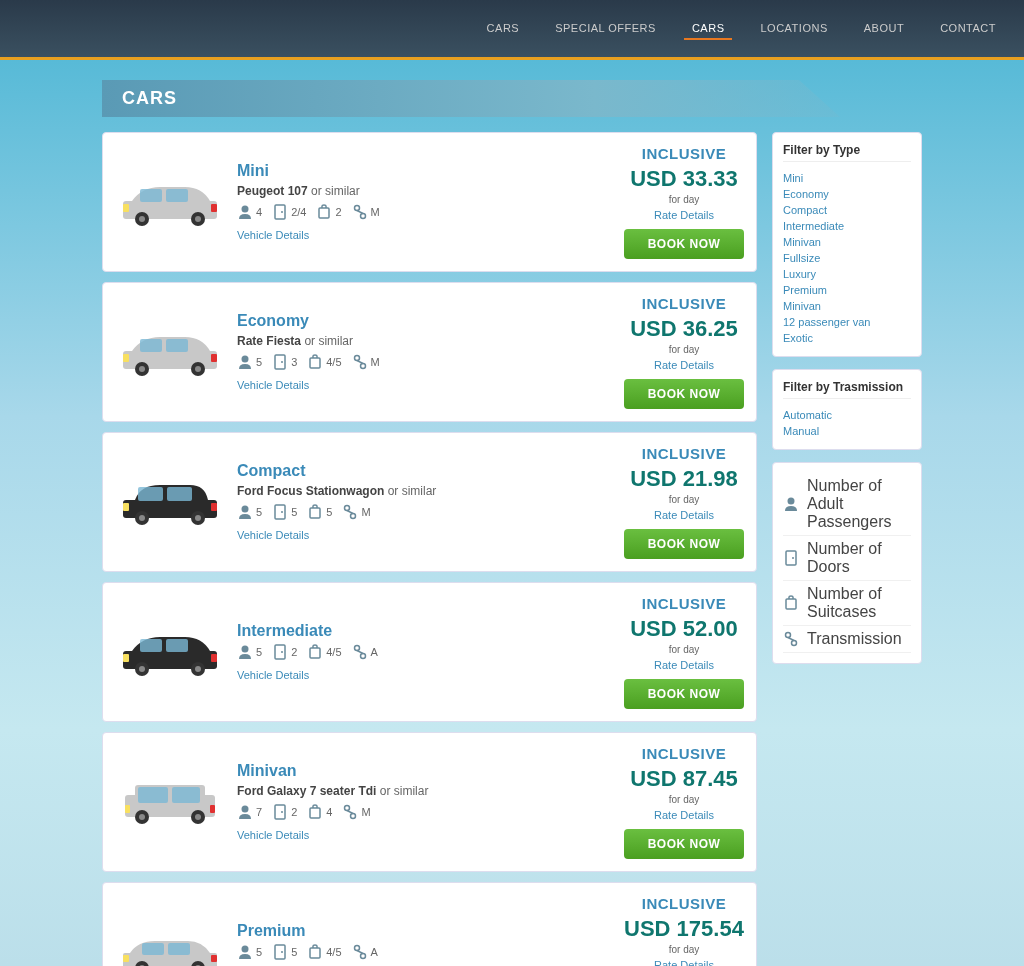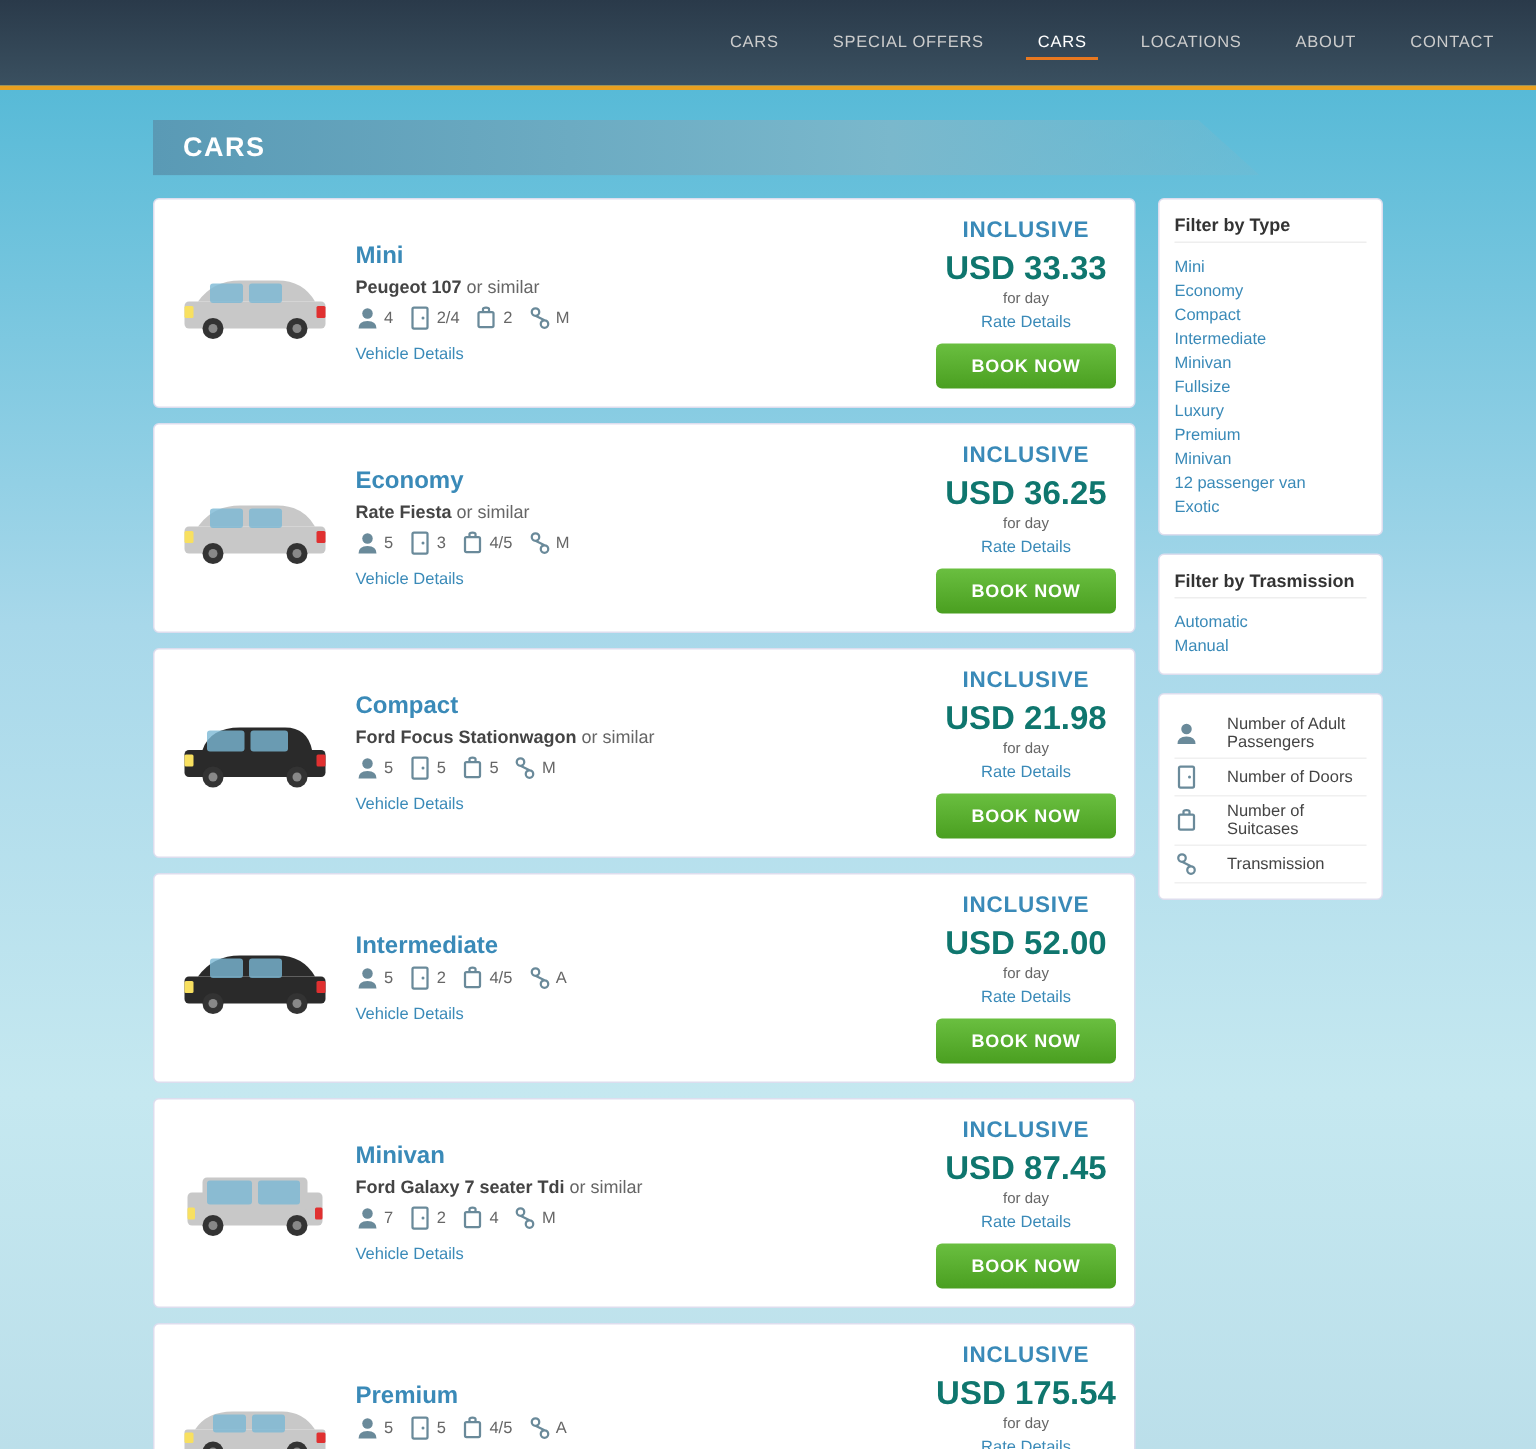--- a/index.html
+++ b/index.html
@@ -252,24 +252,24 @@
       color: #3a8ab8;
       font-size: 11px;
       padding: 2px 0;
       cursor: pointer;
       text-decoration: none;
     }
 
     .legend-item {
       display: flex;
       align-items: center;
-      gap: 19px;
+      gap: 8px;
       padding: 4px 0;
       border-bottom: 1px solid #f0f0f0;
-      font-size: 11px;
+      font-size: 16px;
       color: #444;
     }
     .legend-icon {
       width: 16px;
       height: 16px;
       display: flex;
       align-items: center;
       justify-content: center;
       color: #6a8a9a;
       font-size: 12px;

